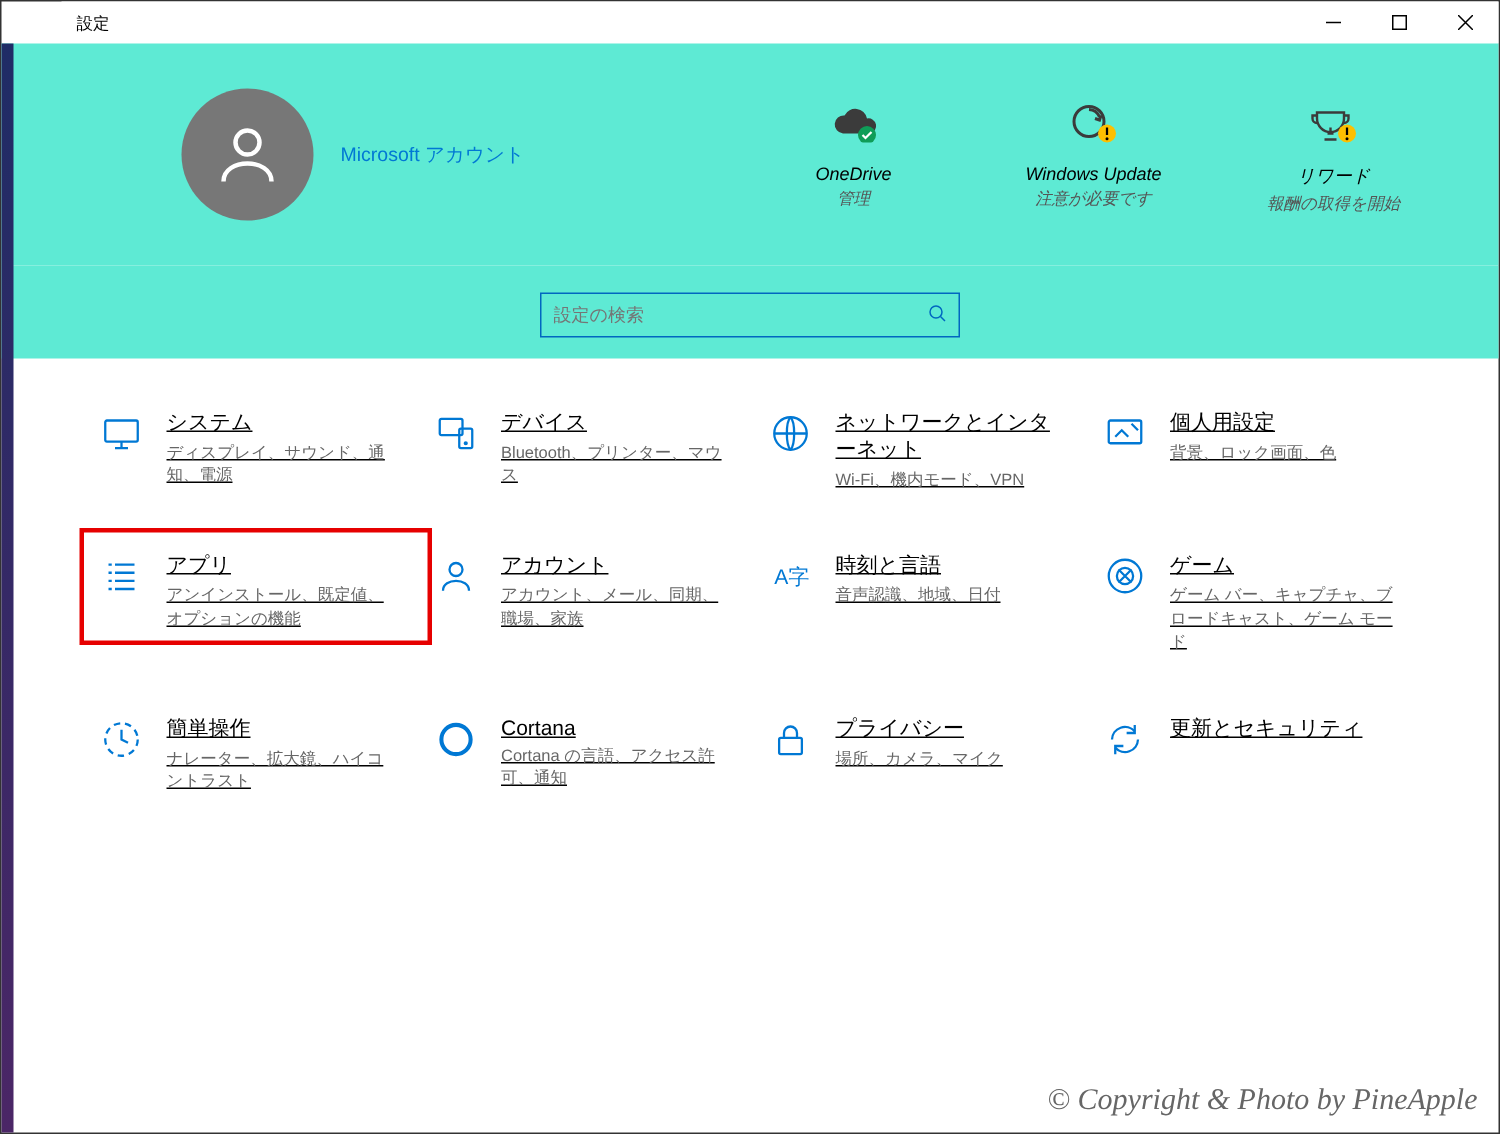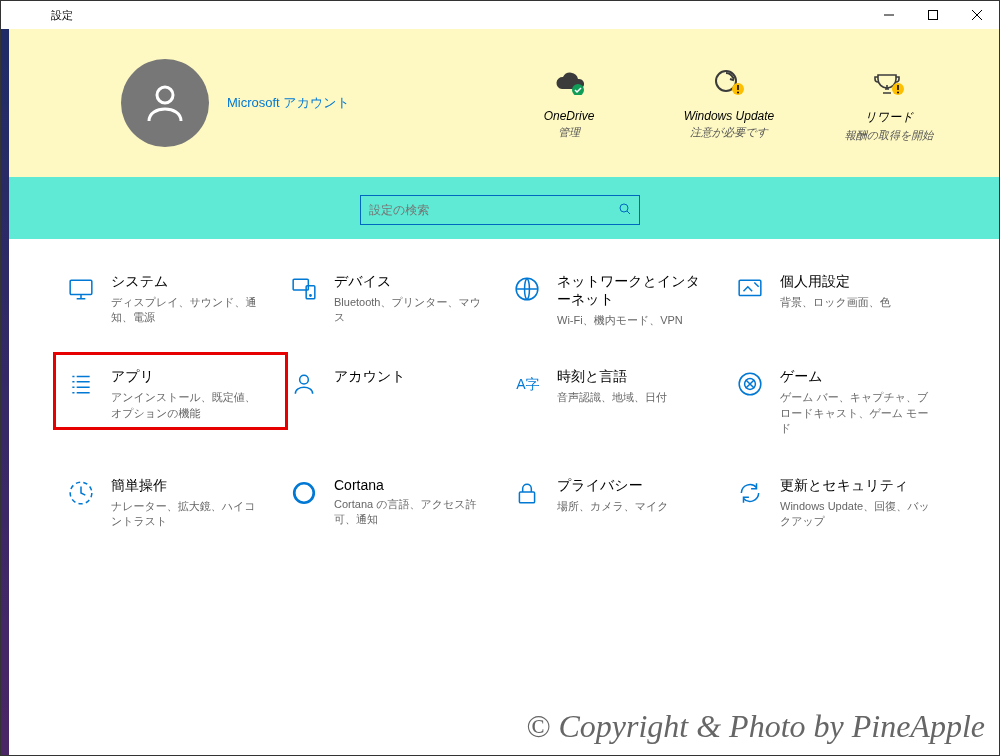--- a/index.html
+++ b/index.html
@@ -36,21 +36,21 @@
     display: flex;
     align-items: center;
     justify-content: center;
     font-size: 12px;
     color: #000;
   }
   .win-btn svg { width: 10px; height: 10px; }
 
   
   .header {
-    background: #fef9c3;
+    background: #5eead4;
     padding: 30px 60px 30px 120px;
     display: flex;
     align-items: center;
   }
   .avatar-group { display: flex; align-items: center; gap: 18px; }
   .avatar {
     width: 88px; height: 88px;
     border-radius: 50%;
     background: #777;
     display: flex;
@@ -110,20 +110,21 @@
     gap: 32px 14px;
     padding: 30px 60px 0 60px;
   }
   .card {
     display: flex;
     align-items: flex-start;
     gap: 14px;
     padding: 4px;
     position: relative;
     min-height: 56px;
+    text-decoration: underline;
   }
   .card .cicon {
     flex: 0 0 32px;
     width: 32px; height: 32px;
     display:flex; align-items:center; justify-content:center;
     color:#0078d4;
   }
   .card .cicon svg { width: 26px; height: 26px; fill:none; stroke:#0078d4; stroke-width:1.4; }
   .card .ctext .ct { font-size: 14px; color:#000; }
   .card .ctext .cs { font-size: 11px; color:#666; margin-top:4px; max-width:160px; line-height:1.4; }
@@ -134,21 +135,21 @@
     width: 235px; height: 78px;
     pointer-events:none;
   }
 
   .watermark {
     position:absolute;
     bottom: 10px;
     right: 14px;
     font-family: "Times New Roman", serif;
     font-style: italic;
-    font-size: 32px;
+    font-size: 20px;
     color: #666;
     text-align: center;
   }
 
   
   .left-strip {
     position:absolute; left:0; top:28px; width:8px; height: calc(100% - 28px);
     background: linear-gradient(#1f2c66, #4b2666);
   }
 </style>
@@ -319,20 +320,21 @@
 
     <div class="card">
       <div class="cicon">
         <svg viewBox="0 0 24 24">
             <circle cx="12" cy="8" r="4"></circle>
             <path d="M4 21c0-4 4-6 8-6s8 2 8 6"></path>
           </svg>
       </div>
       <div class="ctext">
         <div class="ct">アカウント</div>
+        <div class="cs">アカウント、メール、同期、職場、家族</div>
       </div>
     </div>
 
     <div class="card">
       <div class="cicon">
         <svg viewBox="0 0 24 24">
             <text x="2" y="17" font-size="13" fill="#0078d4" stroke="none" font-family="sans-serif">A字</text>
           </svg>
       </div>
       <div class="ctext">
@@ -396,20 +398,19 @@
 
     <div class="card">
       <div class="cicon">
         <svg viewBox="0 0 24 24">
             <path d="M4 12a8 8 0 0 1 14-5M20 12a8 8 0 0 1-14 5"></path>
             <path d="M18 3v5h-5M6 21v-5h5"></path>
           </svg>
       </div>
       <div class="ctext">
         <div class="ct">更新とセキュリティ</div>
-        <div class="cs">Windows Update、回復、バックアップ</div>
       </div>
     </div>
 
   </div>
 
   <div class="watermark">© Copyright &amp; Photo by PineApple</div>
 </div>
 
 </body></html>

